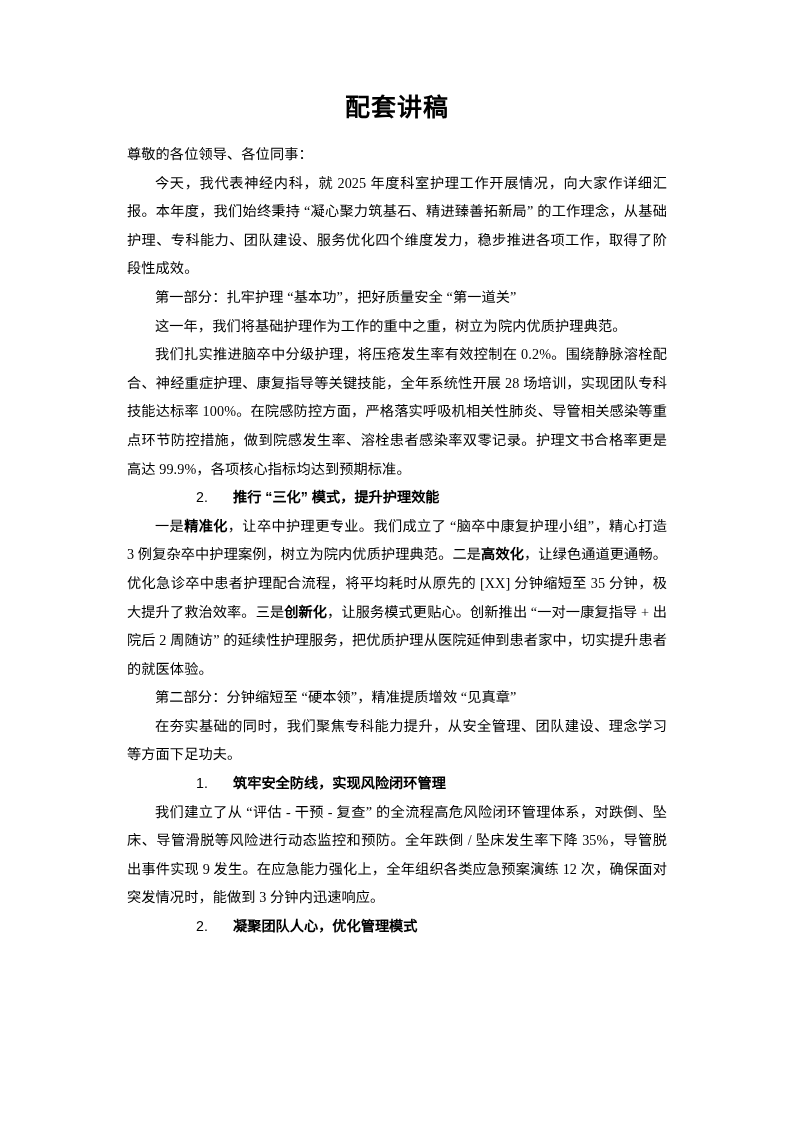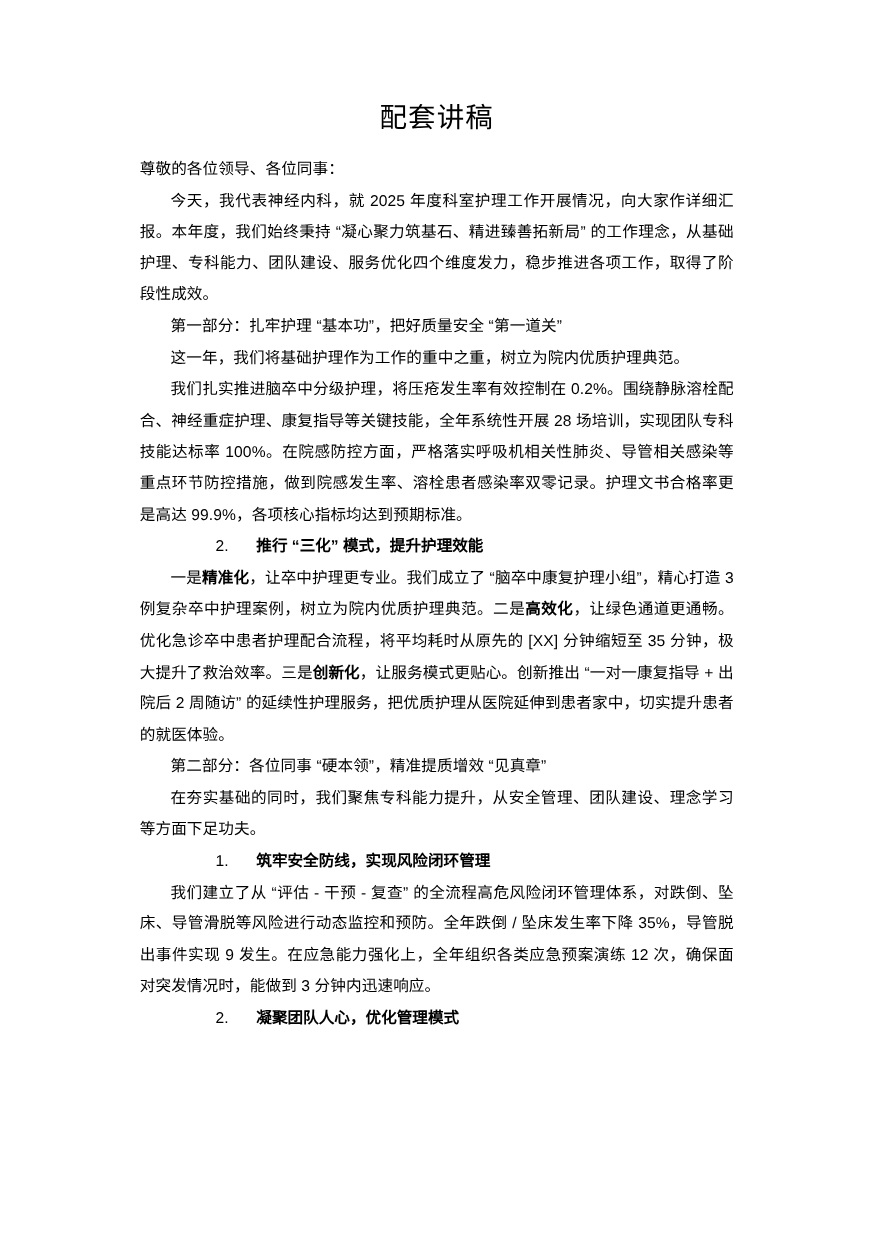--- a/index.html
+++ b/index.html
@@ -24,32 +24,32 @@
   #content {
     position: absolute;
     left: 127px;
     top: 0;
     width: 540px;
   }
   .doc-title {
     margin: 0;
     padding: 0;
     font-family: "Liberation Sans", "DejaVu Sans", sans-serif;
-    font-weight: normal;
+    font-weight: bold;
     font-size: 25px;
     line-height: 34px;
     text-align: center;
     letter-spacing: 1px;
     padding-top: 90px;
     padding-bottom: 16px;
   }
   .para {
     margin: 0;
     padding: 0;
-    font-family: Liberation Sans, sans-serif;
+    font-family: Liberation Serif, serif;
     font-size: 14.2px;
     line-height: 28.6px;
     text-align: justify;
     text-justify: inter-ideograph;
     letter-spacing: 0.1px;
   }
   .indent {
     text-indent: 28px;
   }
   .noindent {
@@ -90,21 +90,21 @@
 
 
     <p class="para indent">我们扎实推进脑卒中分级护理，将压疮发生率有效控制在 0.2%。围绕静脉溶栓配合、神经重症护理、康复指导等关键技能，全年系统性开展 28 场培训，实现团队专科技能达标率 100%。在院感防控方面，严格落实呼吸机相关性肺炎、导管相关感染等重点环节防控措施，做到院感发生率、溶栓患者感染率双零记录。护理文书合格率更是高达 99.9%，各项核心指标均达到预期标准。</p>
 
     <p class="numbered">
       <span class="num">2.</span><span>推行 “三化” 模式，提升护理效能</span>
     </p>
 
     <p class="para indent"><span>一是</span><span class="inl" style="font-weight: bold;">精准化</span><span>，让卒中护理更专业。我们成立了 “脑卒中康复护理小组”，精心打造 3 例复杂卒中护理案例，树立为院内优质护理典范。二是</span><span class="inl" style="font-weight: bold;">高效化</span><span>，让绿色通道更通畅。优化急诊卒中患者护理配合流程，将平均耗时从原先的 [XX] 分钟缩短至 35 分钟，极大提升了救治效率。三是</span><span class="inl" style="font-weight: bold;">创新化</span><span>，让服务模式更贴心。创新推出 “一对一康复指导 + 出院后 2 周随访” 的延续性护理服务，把优质护理从医院延伸到患者家中，切实提升患者的就医体验。</span></p>
 
-    <p class="para indent">第二部分：各位同事 “硬本领”，精准提质增效 “见真章”</p>
+    <p class="para indent">第二部分：分钟缩短至 “硬本领”，精准提质增效 “见真章”</p>
 
     <p class="para indent">在夯实基础的同时，我们聚焦专科能力提升，从安全管理、团队建设、理念学习等方面下足功夫。</p>
 
     <p class="numbered">
       <span class="num">1.</span><span>筑牢安全防线，实现风险闭环管理</span>
     </p>
 
     <p class="para indent">我们建立了从 “评估 - 干预 - 复查” 的全流程高危风险闭环管理体系，对跌倒、坠床、导管滑脱等风险进行动态监控和预防。全年跌倒 / 坠床发生率下降 35%，导管脱出事件实现 9 发生。在应急能力强化上，全年组织各类应急预案演练 12 次，确保面对突发情况时，能做到 3 分钟内迅速响应。</p>
 
     <p class="numbered">

